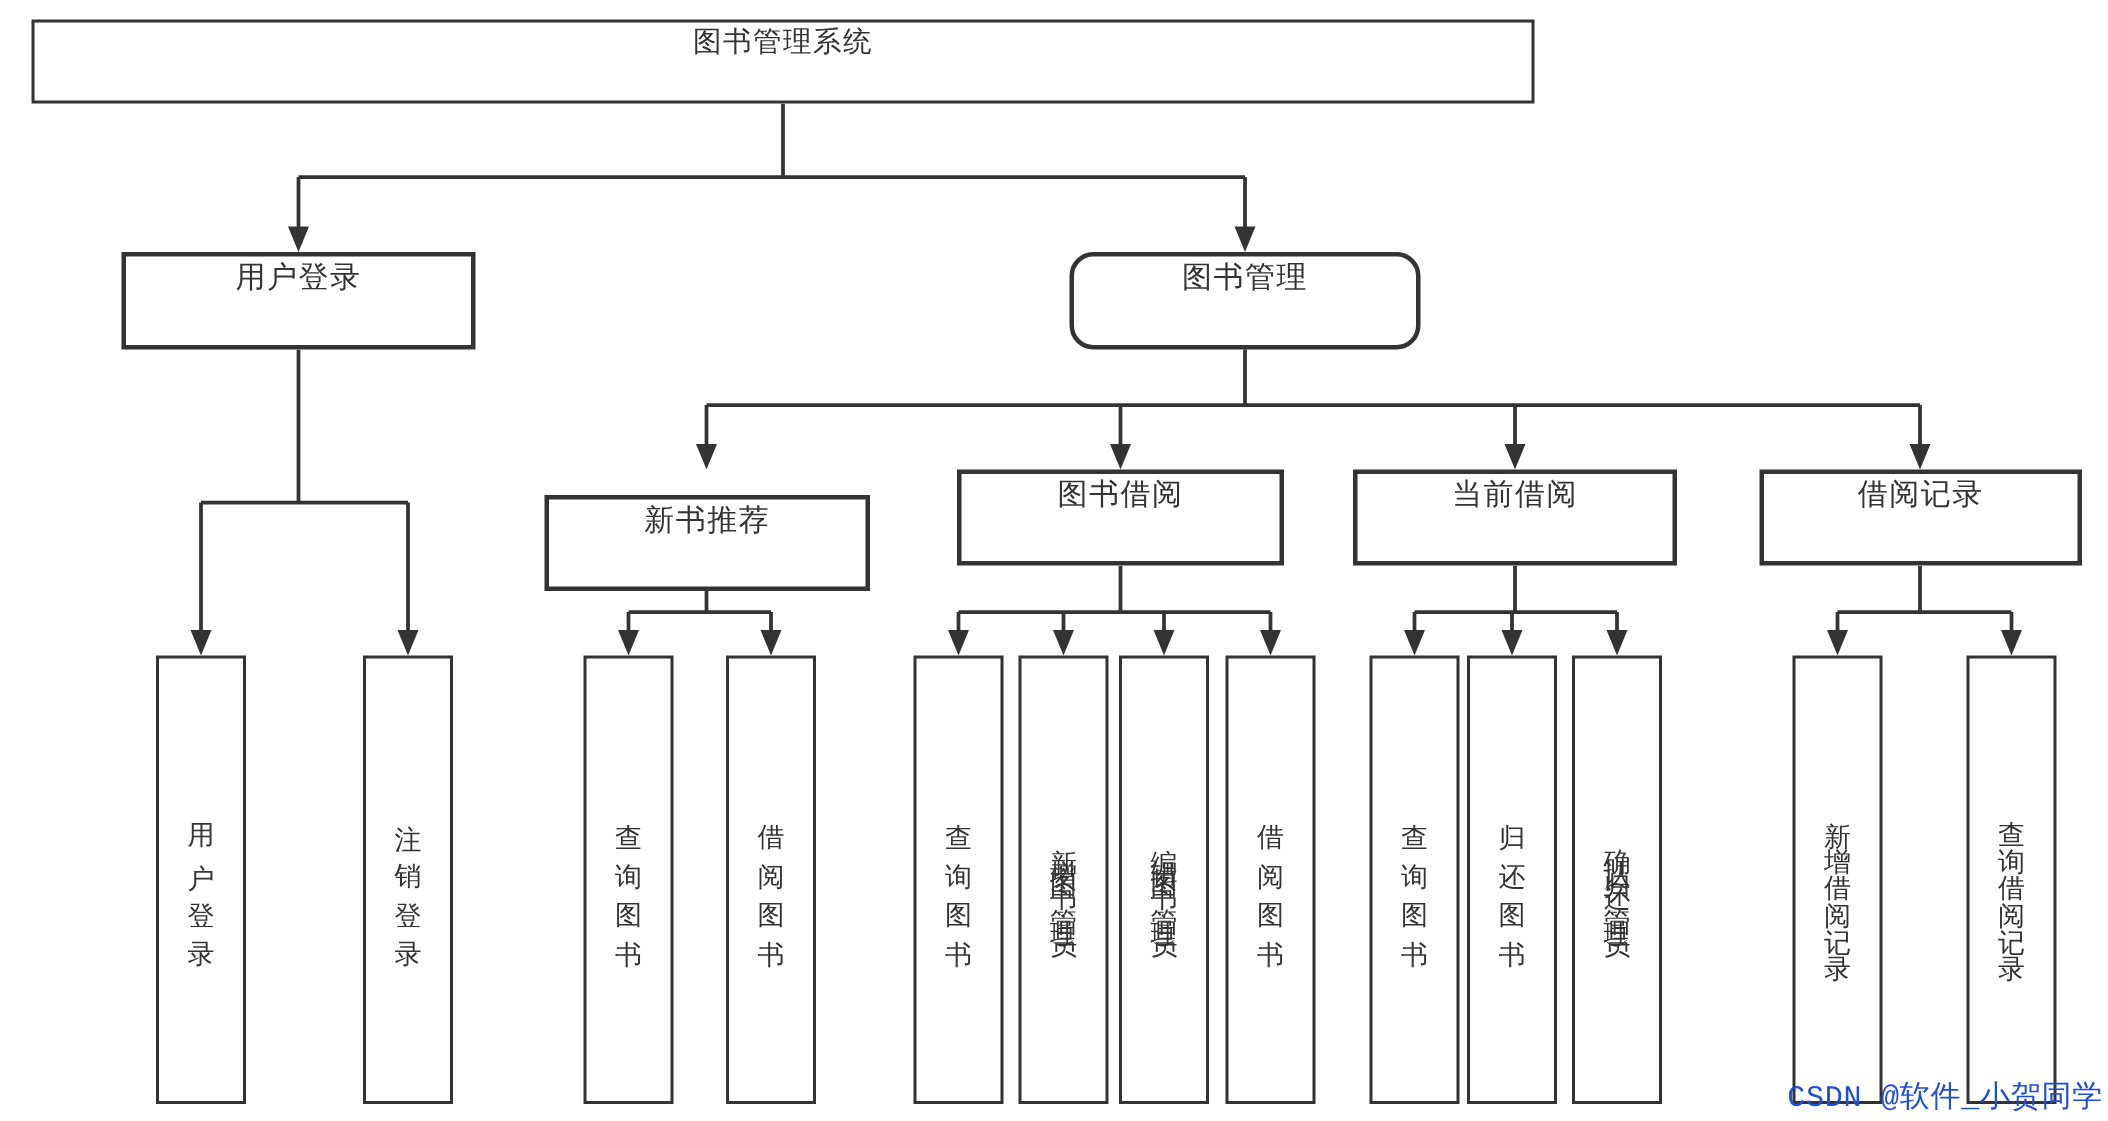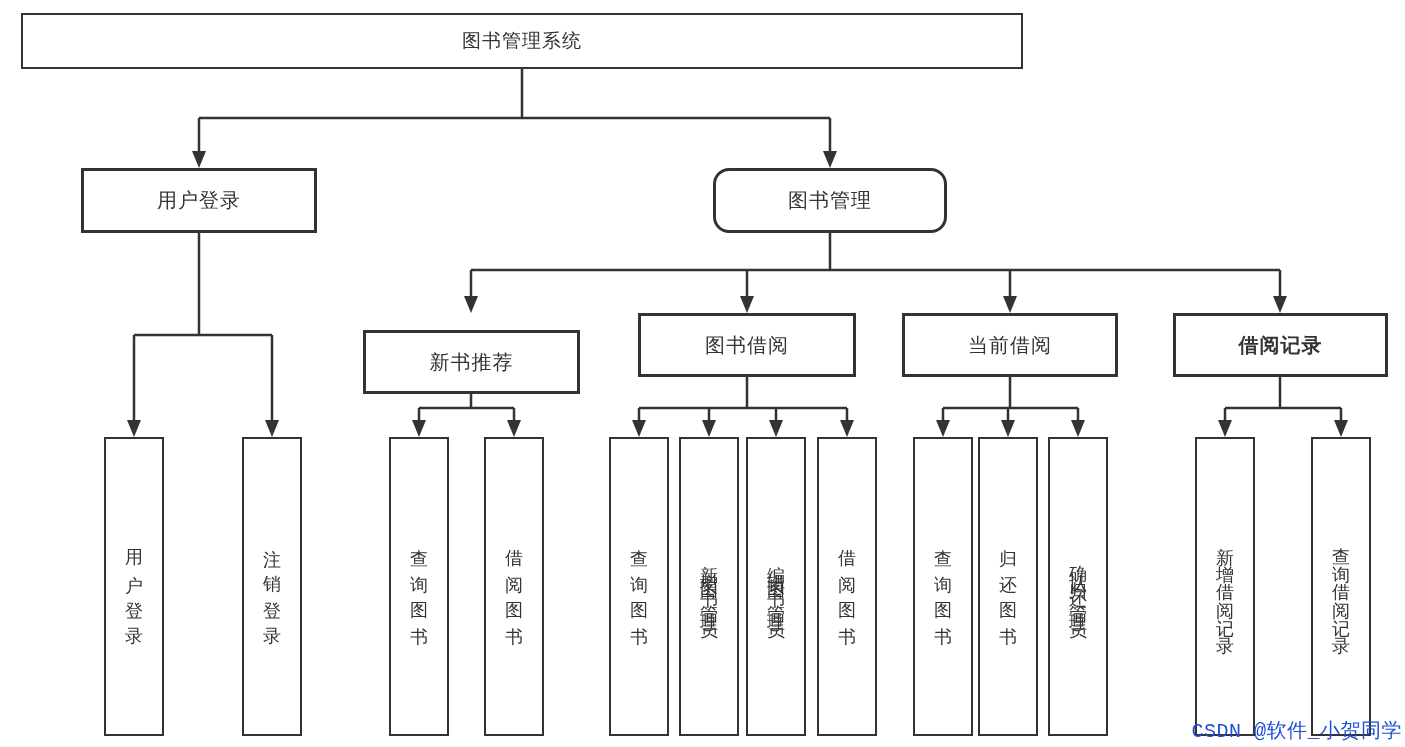--- a/index.html
+++ b/index.html
@@ -16,21 +16,20 @@
     left: 0; top: 0;
     z-index: 1;
   }
   .node {
     position: absolute;
     box-sizing: border-box;
     background: #ffffff;
     border: 3px solid #333333;
     color: #333333;
     display: flex;
-    align-items: center;
     justify-content: center;
     font-size: 20px;
     letter-spacing: 1px;
     z-index: 2;
     white-space: nowrap;
   }
   .node.root { border-width: 2px; font-size: 19px; }
   .leaf {
     position: absolute;
     box-sizing: border-box;
@@ -116,21 +115,21 @@
 
   <div class="node" style="left:363px; top:330px; width:217px; height:64px;">
     <span>新书推荐</span>
   </div>
   <div class="node" style="left:902px; top:313px; width:216px; height:64px;">
     <span>当前借阅</span>
   </div>
   <div class="node" style="left:638px; top:313px; width:218px; height:64px;">
     <span>图书借阅</span>
   </div>
-  <div class="node" style="left:1173px; top:313px; width:215px; height:64px;font-weight:bold;">
+  <div class="node" style="left:1173px; top:313px; width:215px; height:64px;">
     <span>借阅记录</span>
   </div>
 
   <div class="leaf ls4" style="left:104px;">
     <span>用户登录</span>
   </div>
   <div class="leaf ls4" style="left:242px;">
     <span>注销登录</span>
   </div>
 

